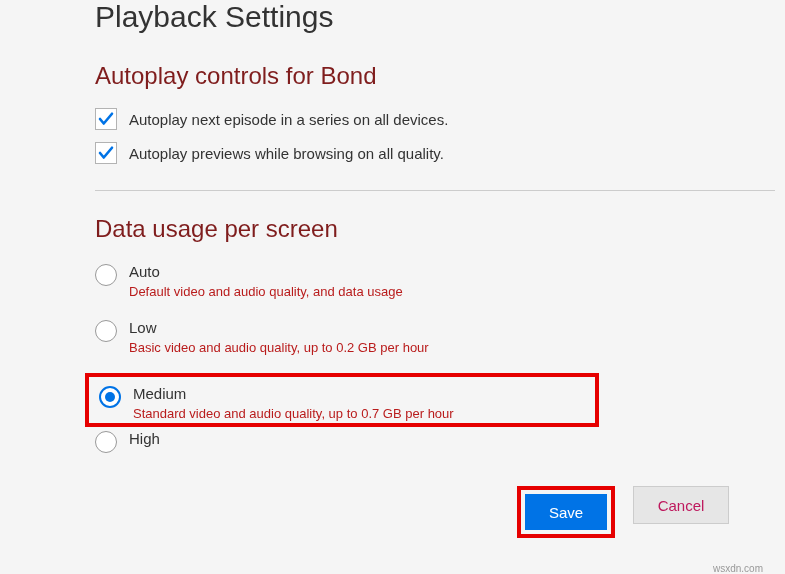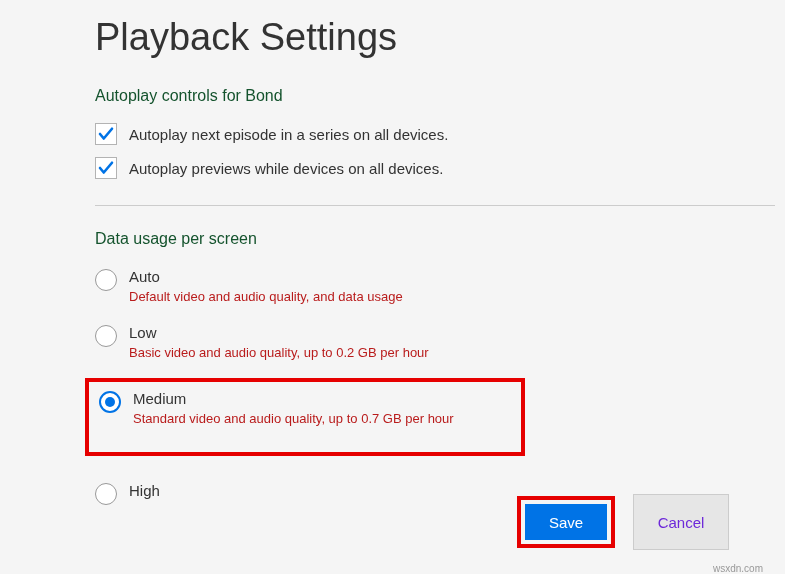--- a/index.html
+++ b/index.html
@@ -6,29 +6,29 @@
     body {
       font-family: -apple-system, BlinkMacSystemFont, "Segoe UI", Helvetica, Arial, sans-serif;
       background: #f5f5f5;
       width: 785px;
       height: 574px;
       padding: 0 0 0 95px;
       color: #333;
       position: relative;
     }
     .page-title {
-      font-size: 38px;
+      font-size: 30px;
       font-weight: 500;
       color: #333;
-      padding-top: 16px;
+      padding-top: 0;
       padding-bottom: 28px;
     }
     .section-title {
-      font-size: 16px;
-      color: #14532d;
+      font-size: 24px;
+      color: #7f1d1d;
       font-weight: 400;
       margin-bottom: 18px;
     }
     .checkbox-row {
       display: flex;
       align-items: center;
       gap: 12px;
       margin-bottom: 12px;
     }
     .checkbox {
@@ -76,33 +76,32 @@
       width: 10px;
       height: 10px;
       background: #0073e6;
       border-radius: 50%;
     }
     .radio-content { display: flex; flex-direction: column; gap: 4px; }
     .radio-label { font-size: 15px; color: #333; }
     .radio-desc { font-size: 13px; color: #b91c1c; }
     .highlight-medium {
       border: 4px solid #e60000;
-      padding: 6px 8px 24px 6px;
+      padding: 6px 8px 0 6px;
       margin-left: -10px;
-      margin-bottom: 24px;
-      width: 440px;
+      margin-bottom: 1px;
+      width: 514px;
     }
     .highlight-medium .radio-row { margin-bottom: 0; margin-left: 4px; }
     .button-row {
       position: absolute;
-      bottom: 24px;
+      bottom: 36px;
       right: 56px;
       display: flex;
       gap: 18px;
-      align-items: center;
     }
     .highlight-save {
       border: 4px solid #e60000;
       padding: 4px;
     }
     .btn {
       min-width: 82px;
       height: 36px;
       font-size: 15px;
       border: none;
@@ -111,24 +110,24 @@
       align-items: center;
       justify-content: center;
     }
     .btn-primary {
       background: #0073e6;
       color: #fff;
       width: 82px;
     }
     .btn-secondary {
       background: #e6e6e6;
-      color: #6d28d9;
+      color: #be185d;
       border: 1px solid #ccc;
       width: 96px;
-      height: 56px;
+      height: 38px;
     }
     .attribution {
       position: absolute;
       bottom: 0;
       right: 22px;
       font-size: 10px;
       color: #999;
     }
   </style>
 </head>
@@ -146,21 +145,21 @@
   </span>
   <span class="checkbox-label">Autoplay next episode in a series on all devices.</span>
 </div>
 
 <div class="checkbox-row">
   <span class="checkbox">
     <svg viewBox="0 0 24 24" fill="none" stroke="#0073e6" stroke-width="3.5" stroke-linecap="round" stroke-linejoin="round">
         <polyline points="4 12 9 18 20 5"></polyline>
       </svg>
   </span>
-  <span class="checkbox-label">Autoplay previews while devices on all devices.</span>
+  <span class="checkbox-label">Autoplay previews while browsing on all quality.</span>
 </div>
 
 <hr class="divider">
 
 <h2 class="section-title">Data usage per screen</h2>
 
 <div class="radio-row">
   <span class="radio"></span>
   <div class="radio-content">
     <span class="radio-label">Auto</span>

